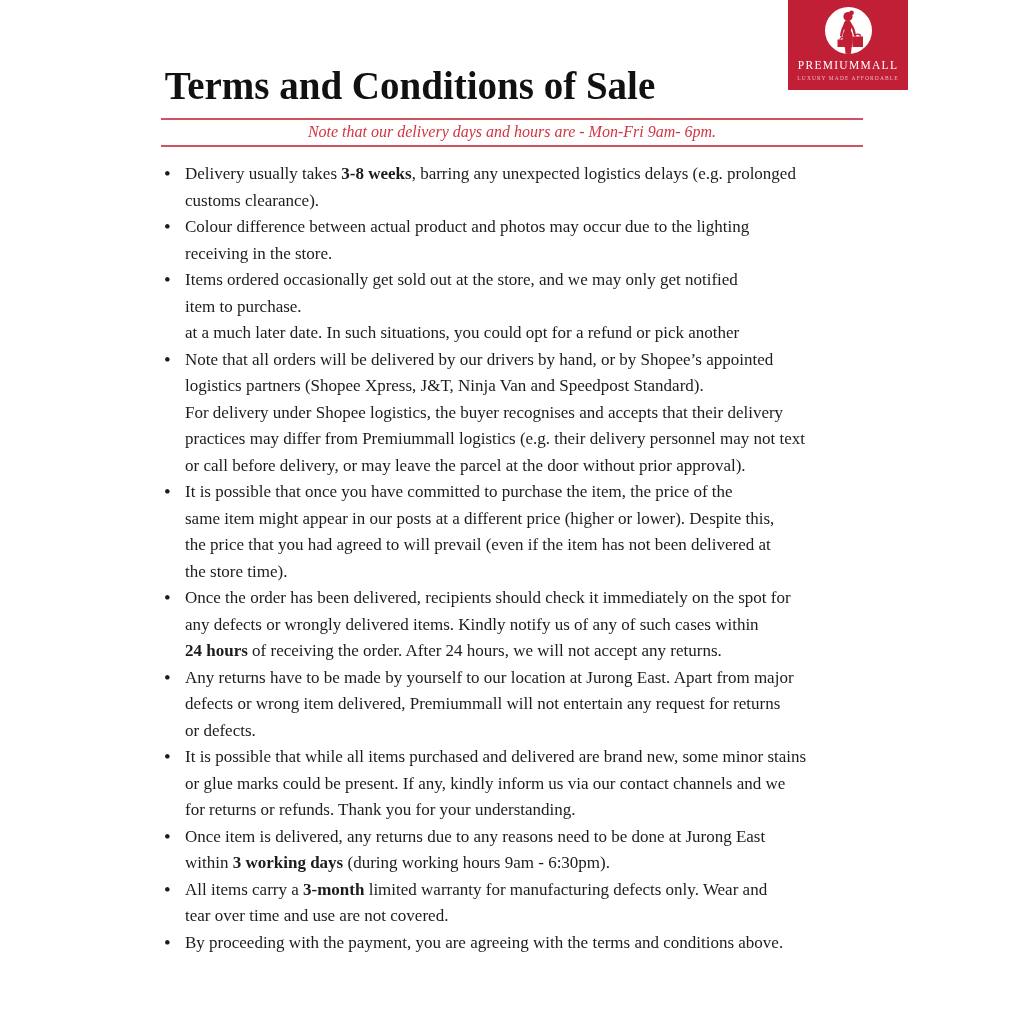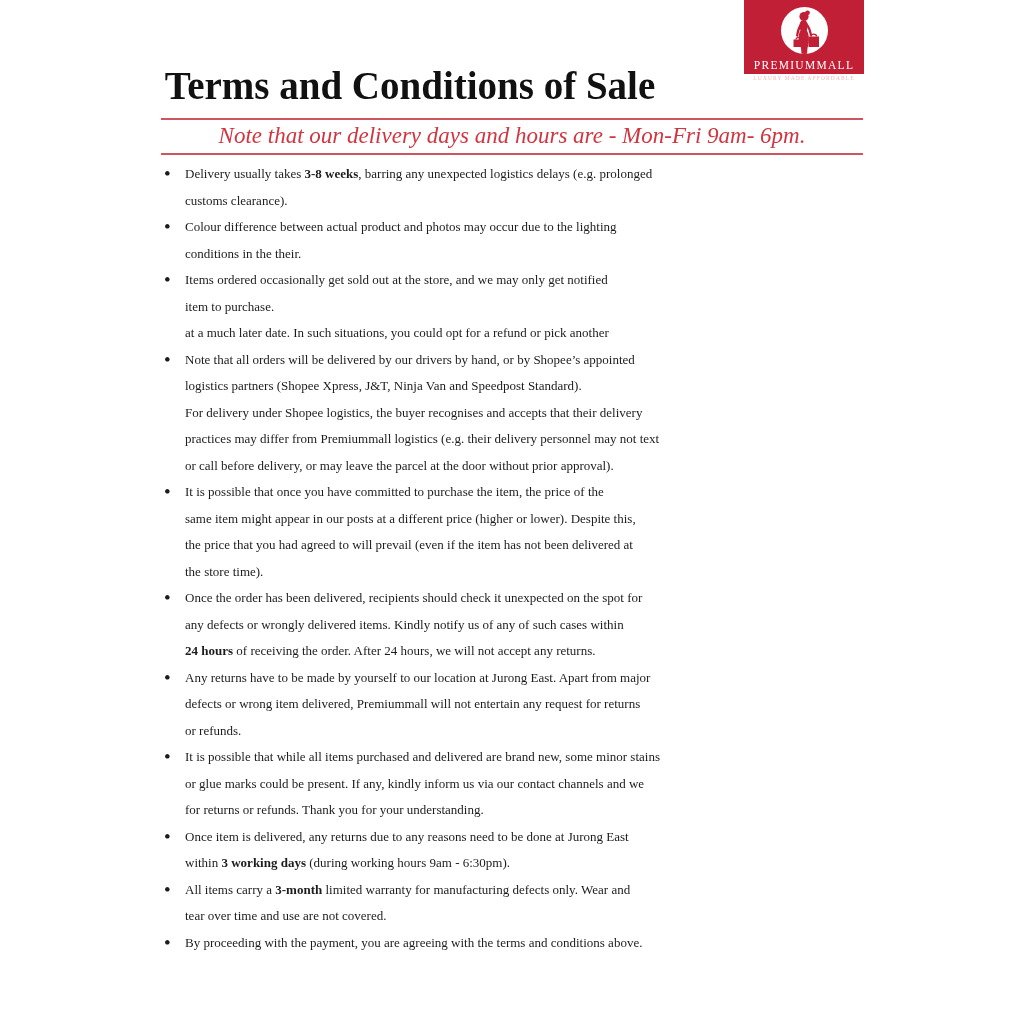--- a/index.html
+++ b/index.html
@@ -18,22 +18,22 @@
   }
   .page {
     position: relative;
     width: 1024px; height: 1024px;
     background: #ffffff;
     overflow: hidden;
   }
 
   
   .logo {
-    position: absolute; top: 0; left: 744px;
-    width: 120px; height: 74px;
+    position: absolute; top: 0; left: 788px;
+    width: 120px; height: 90px;
     background: var(--logo-red);
   }
   .logo-circle {
     position: absolute; left: 37px; top: 7px;
     width: 47px; height: 47px;
     background: #ffffff; border-radius: 50%;
     overflow: hidden;
   }
   .logo-circle svg { display: block; width: 100%; height: 100%; }
   .logo-brand {
@@ -63,38 +63,38 @@
   .note-band {
     position: absolute; top: 118px; left: 161px; width: 702px;
     border-top: 2px solid var(--rule-red);
     border-bottom: 2px solid var(--rule-red);
     padding: 3px 0 4px 0;
     text-align: center;
   }
   .note-text {
     color: var(--note-red);
     font-style: italic;
-    font-size: 23px;
+    font-size: 16px;
     font-family: "Liberation Serif", serif;
   }
 
   
   .terms-list {
     position: absolute; top: 161px; left: 150px; width: 730px;
     margin: 0; padding: 0; list-style: none;
   }
   .term-item { display: flex; align-items: flex-start; }
   .dot {
     flex: 0 0 35px; width: 35px;
     padding-left: 14px;
     font-size: 19px; line-height: 26.5px;
   }
   .term-text { flex: 1 1 auto; }
   .line {
-    font-size: 13px; line-height: 26.5px;
+    font-size: 17px; line-height: 26.5px;
     white-space: nowrap;
   }
   .bold { font-weight: bold; }
 </style>
 </head>
 <body>
 
 <div class="page">
 
   <div class="logo">
@@ -128,21 +128,21 @@
         <span class="dot">•</span>
         <div class="term-text">
           <div class="line"><span>Delivery usually takes </span><span class="bold">3-8 weeks</span><span>, barring any unexpected logistics delays (e.g. prolonged</span></div>
           <div class="line"><span>customs clearance).</span></div>
         </div>
       </li>
       <li class="term-item">
         <span class="dot">•</span>
         <div class="term-text">
           <div class="line"><span>Colour difference between actual product and photos may occur due to the lighting</span></div>
-          <div class="line"><span>conditions in the their.</span></div>
+          <div class="line"><span>receiving in the store.</span></div>
         </div>
       </li>
       <li class="term-item">
         <span class="dot">•</span>
         <div class="term-text">
           <div class="line"><span>Items ordered occasionally get sold out at the store, and we may only get notified</span></div>
           <div class="line"><span>item to purchase.</span></div>
           <div class="line"><span>at a much later date. In such situations, you could opt for a refund or pick another</span></div>
         </div>
       </li>
@@ -161,31 +161,31 @@
         <div class="term-text">
           <div class="line"><span>It is possible that once you have committed to purchase the item, the price of the</span></div>
           <div class="line"><span>same item might appear in our posts at a different price (higher or lower). Despite this,</span></div>
           <div class="line"><span>the price that you had agreed to will prevail (even if the item has not been delivered at</span></div>
           <div class="line"><span>the store time).</span></div>
         </div>
       </li>
       <li class="term-item">
         <span class="dot">•</span>
         <div class="term-text">
-          <div class="line"><span>Once the order has been delivered, recipients should check it unexpected on the spot for</span></div>
+          <div class="line"><span>Once the order has been delivered, recipients should check it immediately on the spot for</span></div>
           <div class="line"><span>any defects or wrongly delivered items. Kindly notify us of any of such cases within</span></div>
           <div class="line"><span class="bold">24 hours</span><span> of receiving the order. After 24 hours, we will not accept any returns.</span></div>
         </div>
       </li>
       <li class="term-item">
         <span class="dot">•</span>
         <div class="term-text">
           <div class="line"><span>Any returns have to be made by yourself to our location at Jurong East. Apart from major</span></div>
           <div class="line"><span>defects or wrong item delivered, Premiummall will not entertain any request for returns</span></div>
-          <div class="line"><span>or refunds.</span></div>
+          <div class="line"><span>or defects.</span></div>
         </div>
       </li>
       <li class="term-item">
         <span class="dot">•</span>
         <div class="term-text">
           <div class="line"><span>It is possible that while all items purchased and delivered are brand new, some minor stains</span></div>
           <div class="line"><span>or glue marks could be present. If any, kindly inform us via our contact channels and we</span></div>
           <div class="line"><span>for returns or refunds. Thank you for your understanding.</span></div>
         </div>
       </li>

